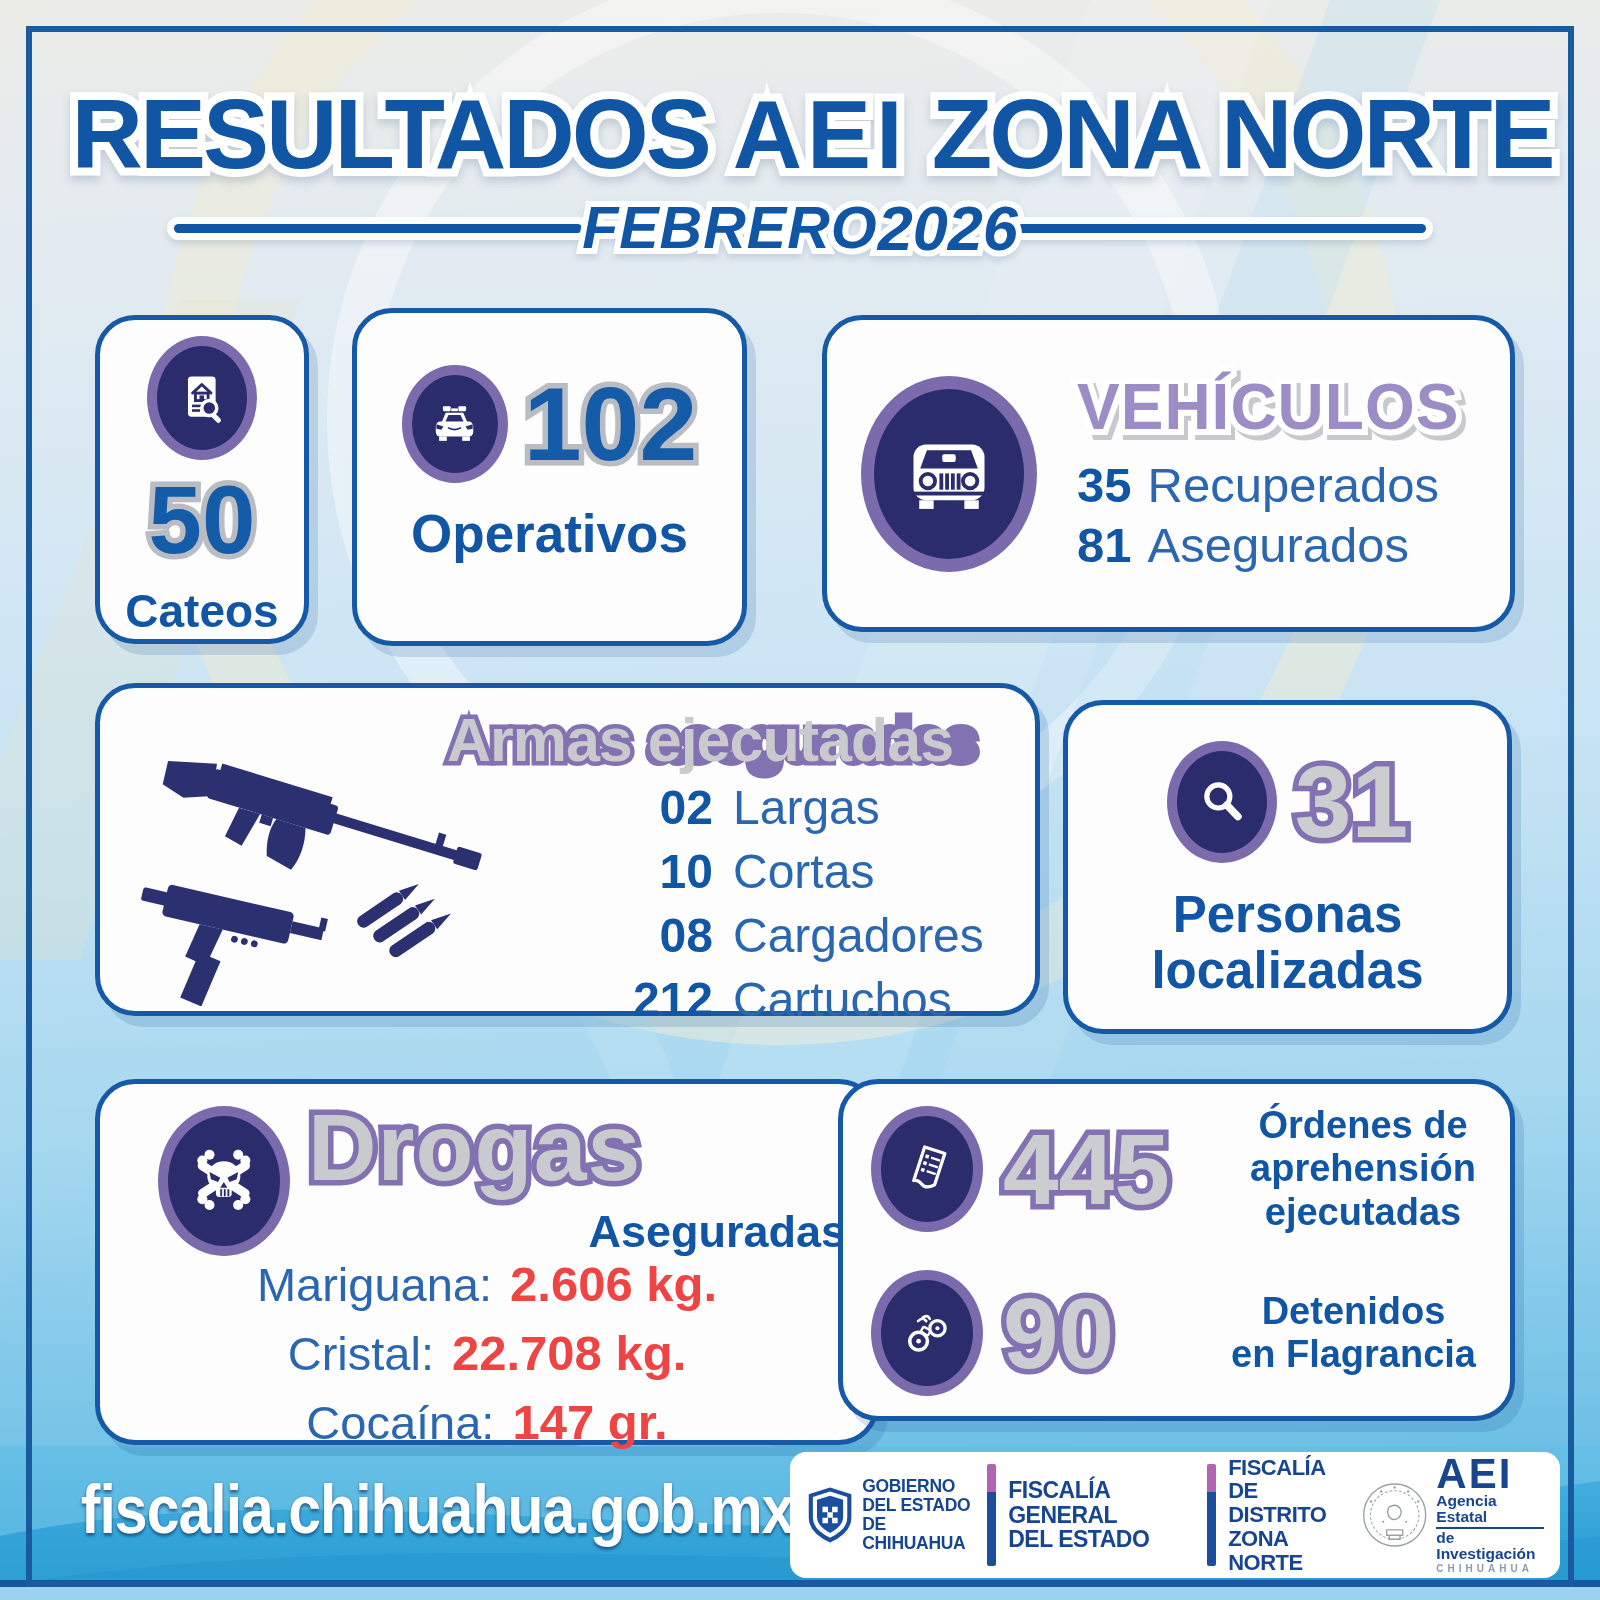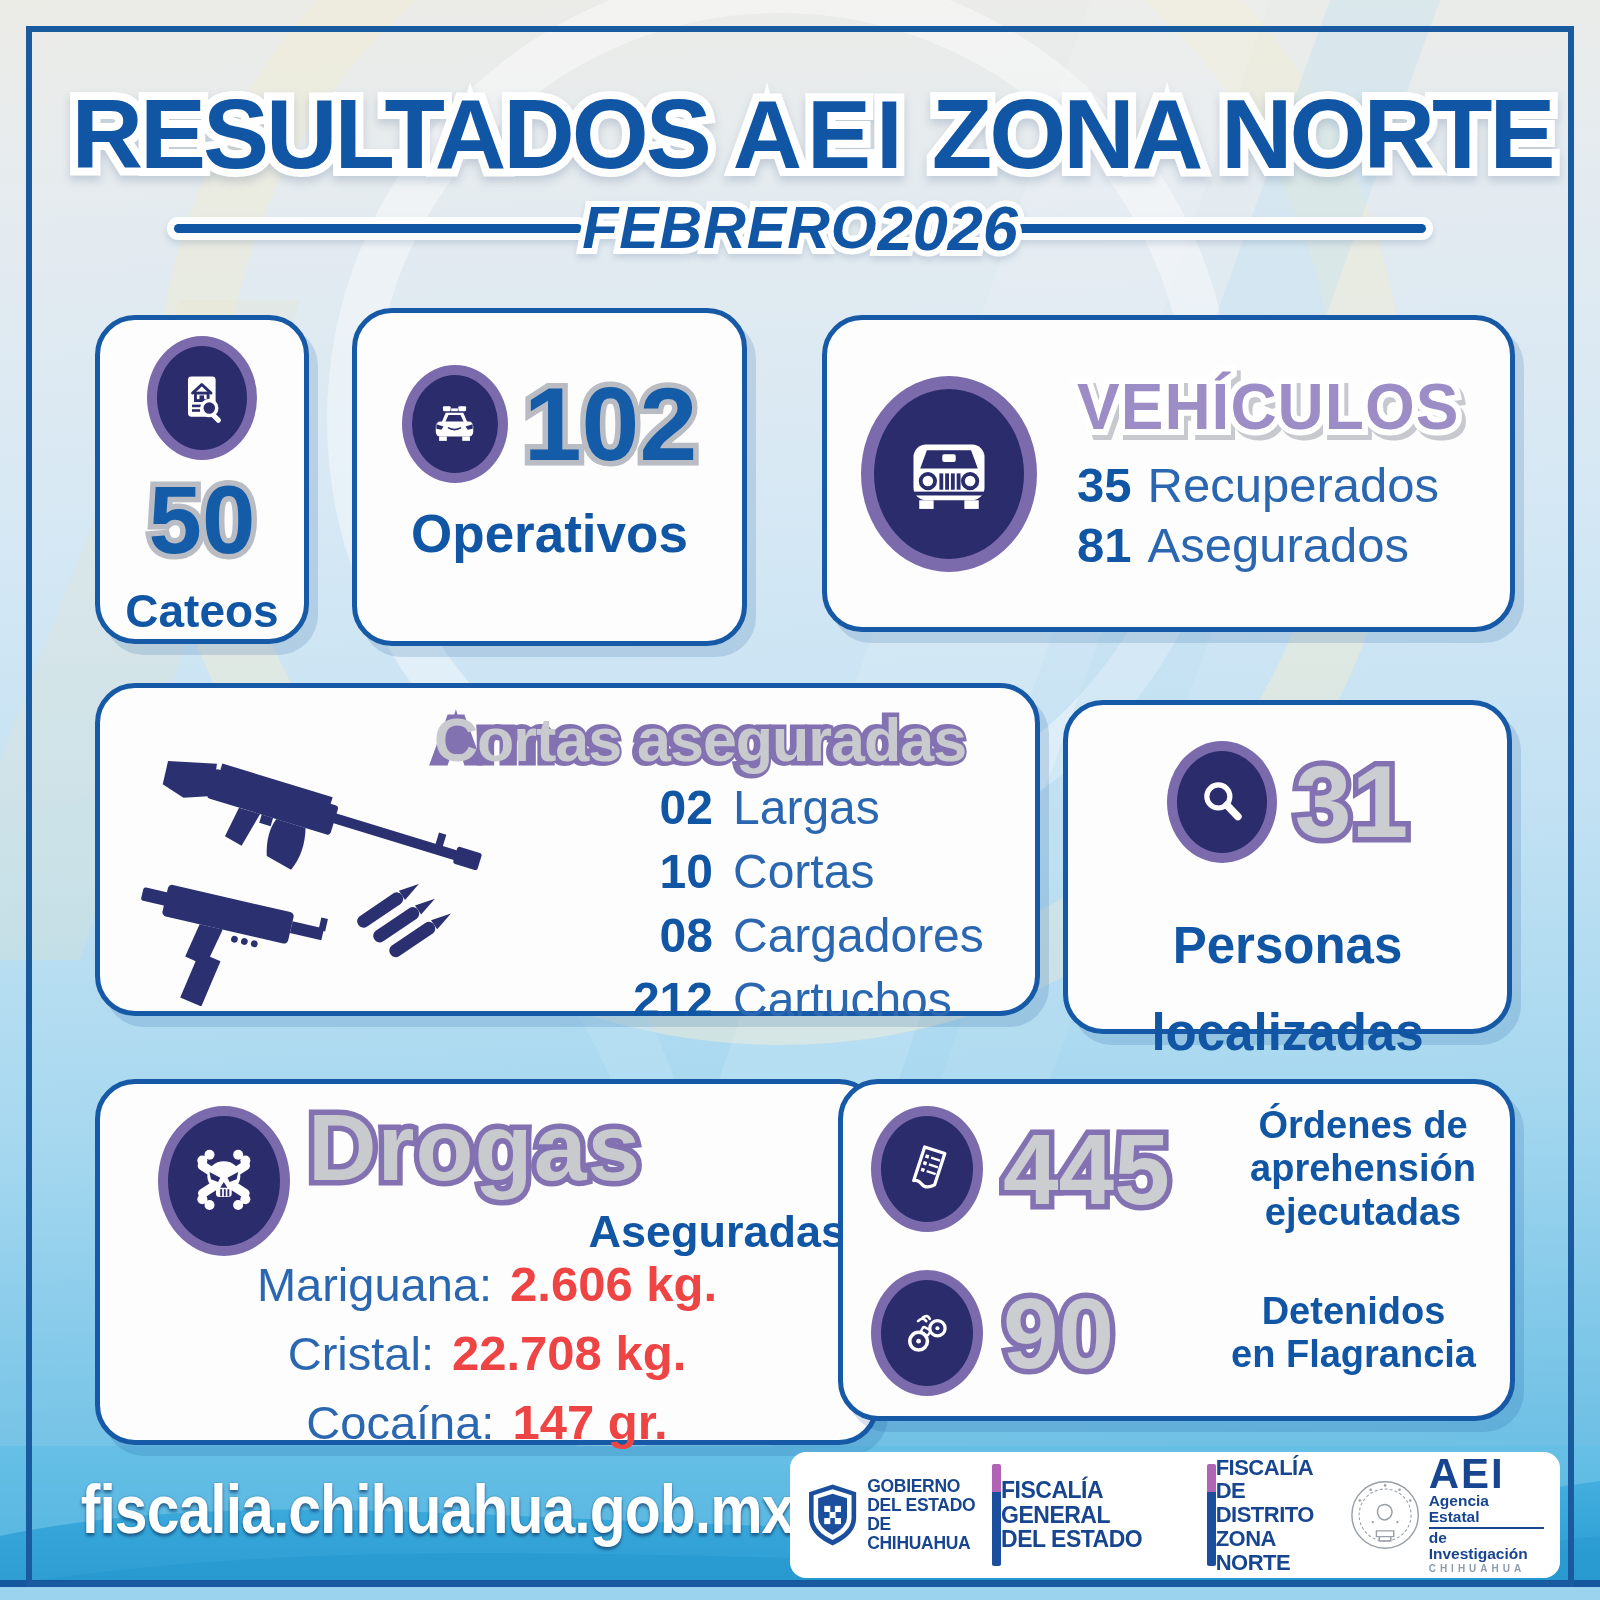--- a/index.html
+++ b/index.html
@@ -74,21 +74,21 @@
   .armas-list{position:absolute;left:495px;top:92px;display:flex;flex-direction:column;gap:9px;}
   .armas-row{display:flex;align-items:baseline;}
   .armas-row .v{width:118px;text-align:right;font-size:48px;font-weight:900;color:#1156a4;margin-right:20px;}
   .armas-row .l{font-size:48px;font-weight:500;color:#2a67b0;}
   
   #card-personas{left:1063px;top:700px;width:449px;height:334px;}
   #card-personas .flexrow{justify-content:center;gap:18px;margin-top:36px;}
   #card-personas .badge{width:110px;height:122px;}
   #card-personas .num-gray{font-size:102px;}
   #card-personas .lines{margin-top:24px;text-align:center;line-height:1.1;}
-  #card-personas .lines div{font-size:51px;font-weight:800;color:#1156a4;margin-top:31px;}
+  #card-personas .lines div{font-size:51px;font-weight:800;color:#1156a4;}
   
   #card-drogas{left:95px;top:1079px;width:784px;height:366px;}
   #card-drogas .badge{position:absolute;left:58px;top:22px;width:132px;height:150px;}
   .drogas-title{position:absolute;left:208px;top:16px;}
   .drogas-title .ol{font-size:95px;font-weight:900;color:#c8cacd;letter-spacing:1px;}
   .drogas-sub{position:absolute;right:28px;top:122px;font-size:45px;font-weight:800;color:#1156a4;}
   .drogas-list{position:absolute;left:0;right:0;top:172px;display:flex;flex-direction:column;gap:13px;align-items:center;}
   .drogas-row{display:flex;align-items:baseline;gap:18px;}
   .drogas-row .l{font-size:47px;font-weight:500;color:#2a67b0;}
   .drogas-row .v{font-size:49px;font-weight:900;color:#ef4444;}
@@ -97,21 +97,21 @@
   .ord-row{display:flex;align-items:center;}
   .ord-row .badge{width:112px;height:126px;}
   .ord-row .num-gray{font-size:100px;margin-left:20px;}
   .ord-row .lines{margin-left:auto;margin-right:6px;text-align:center;line-height:1.14;}
   .ord-row .lines div{font-size:38px;font-weight:800;color:#1156a4;}
   
   .url-wrap{position:absolute;left:62px;top:1474px;width:672px;text-align:center;z-index:5;}
   .url{display:inline-block;font-size:62px;font-weight:700;color:#fff;letter-spacing:-1px;
     transform:scale(.95,1.1);text-shadow:0 3px 3px rgba(10,45,90,.55),0 0 2px rgba(10,45,90,.4);}
   .logo-bar{position:absolute;left:790px;top:1452px;width:770px;height:126px;background:#fff;border-radius:16px;
-    z-index:5;display:flex;align-items:center;justify-content:space-between;padding:0 16px;box-sizing:border-box;}
+    z-index:5;display:flex;align-items:center;justify-content:space-between;padding:0 16px;box-sizing:border-box;gap:12px;}
   .lg{display:flex;align-items:center;}
   .lg .txt{line-height:1.08;color:#17458f;font-weight:900;}
   .gob .txt{font-size:17.5px;margin-left:8px;letter-spacing:-.3px;}
   .fg .txt{font-size:23px;letter-spacing:-.5px;}
   .fd .txt{font-size:22px;letter-spacing:-.5px;}
   .divider{width:9px;height:102px;border-radius:2px;flex:none;
     background:linear-gradient(180deg,#b164b4 0%,#b164b4 27%,#1b4f9e 27%,#1b4f9e 100%);}
   .aei-blk{display:flex;align-items:center;}
   .aei-col{margin-left:8px;color:#17458f;line-height:1.05;}
   .aei-acr{font-size:42px;font-weight:900;letter-spacing:2px;line-height:.9;}
@@ -220,21 +220,21 @@
         <span class="v">35</span>
         <span class="l">Recuperados</span>
         <span class="v">81</span>
         <span class="l">Asegurados</span>
       </div>
     </div>
   </div>
 
   <div class="card" id="card-armas">
     <div class="armas-title">
-      <span class="ol ol-purple-sm" data-text="Armas aseguradas">Cortas aseguradas</span>
+      <span class="ol ol-purple-sm" data-text="Armas aseguradas">Armas ejecutadas</span>
     </div>
     <svg id="guns" viewBox="0 0 520 330">
       <g fill="#2b3070" transform="translate(52,28) rotate(17)">
         <polygon points="0,14 56,0 62,38 30,50 2,42"></polygon>
         <rect x="56" y="6" width="152" height="36" rx="4"></rect>
         <rect x="62" y="-2" width="136" height="9"></rect>
         <rect x="206" y="15" width="152" height="12"></rect>
         <rect x="330" y="1" width="9" height="16"></rect>
         <rect x="356" y="10" width="30" height="21" rx="3"></rect>
         <polygon points="96,42 122,42 112,84 90,79"></polygon>

